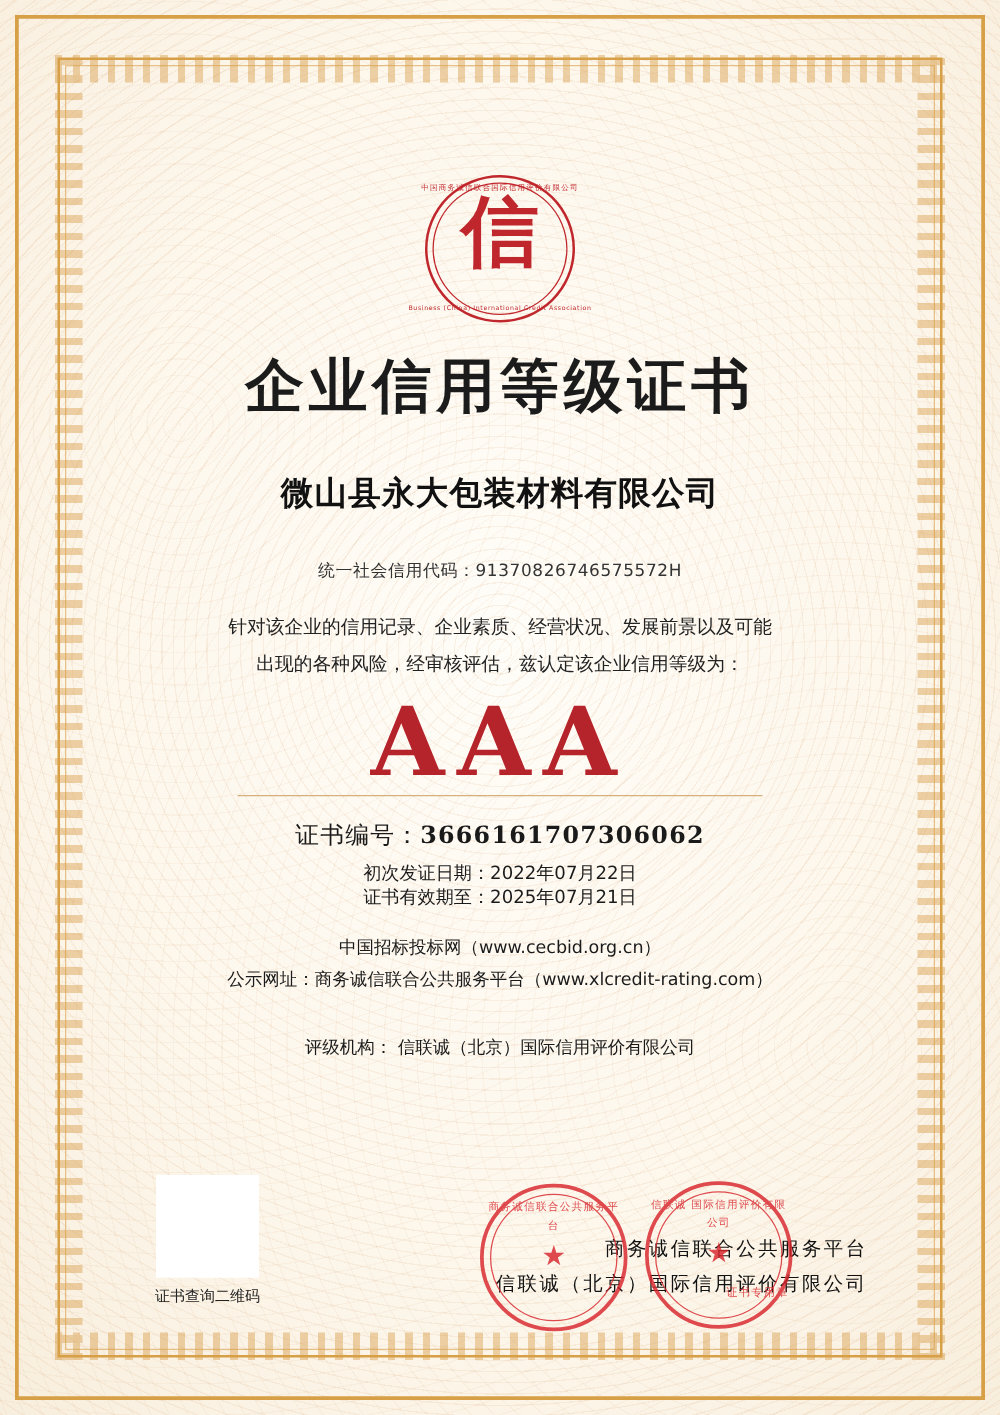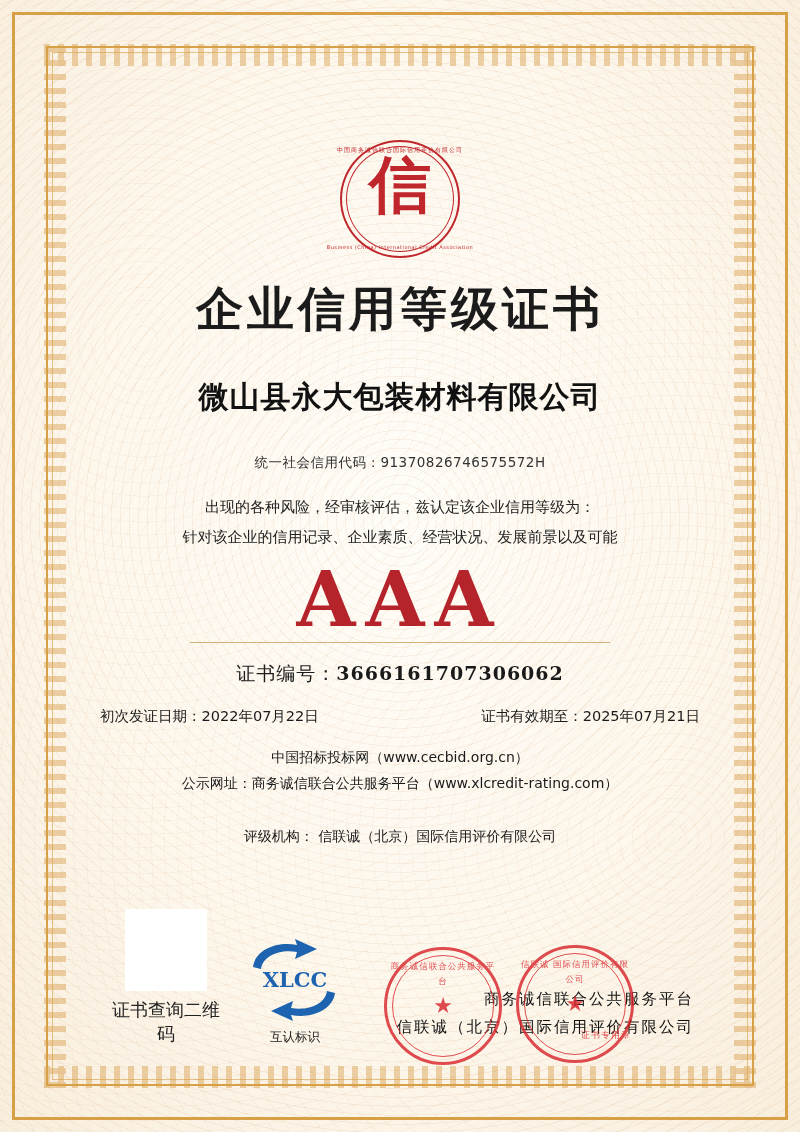--- a/index.html
+++ b/index.html
@@ -85,21 +85,21 @@
 
   .title{
     margin-top:20px;
     font-family:"DejaVu Serif","Liberation Serif",serif;
     font-size:47px;font-weight:bold;color:#1b1b1b;
     letter-spacing:4px;
   }
   .company{
     margin-top:36px;
     font-family:Liberation Mono, monospace;
-    font-size:30px;font-weight:bold;color:#111;
+    font-size:26px;font-weight:bold;color:#111;
     letter-spacing:1px;
   }
   .credit-code{
     margin-top:36px;font-size:13.5px;color:#333;letter-spacing:.5px;
   }
   .statement{
     margin-top:20px;font-size:15px;color:#222;line-height:2;
     width:560px;
   }
   .grade{
@@ -113,43 +113,43 @@
   .grade-rule{
     width:420px;height:0;border-top:1px solid #d6b07a;
     margin-top:2px;
     background:linear-gradient(90deg,rgba(214,176,122,0),#d6b07a,rgba(214,176,122,0));
   }
   .cert-no{
     margin-top:18px;font-size:19px;color:#1a1a1a;letter-spacing:1px;text-align:center;
   }
   .cert-no .num{font-family:"DejaVu Serif","Liberation Serif",serif;font-weight:bold;}
   .dates{
-    margin-top:20px;width:600px;display:flex;justify-content:space-between;
-    font-size:14.5px;color:#1a1a1a;
+    margin-top:8px;width:600px;display:flex;justify-content:flex-end;
+    font-size:14.5px;color:#1a1a1a;flex-direction:column;
   }
   .links{margin-top:18px;font-size:14px;color:#1a1a1a;line-height:1.9;}
   .agency{margin-top:31px;font-size:14px;color:#1a1a1a;}
 
   
   .bottom{
     position:absolute;left:0;right:0;bottom:26px;
     display:flex;align-items:flex-end;justify-content:space-between;
     padding:0 46px;box-sizing:border-box;
   }
   .qr-block{display:flex;flex-direction:column;align-items:center;width:120px;}
   .qr{
     width:78px;height:78px;
     background-color:#fff;
     background-image:
       repeating-linear-gradient(0deg,#111 0 3px,#fff 3px 6px),
       repeating-linear-gradient(90deg,#111 0 3px,rgba(255,255,255,0) 3px 6px);
     background-blend-mode:screen;
     border:2px solid #fff;
   }
-  .qr-label{margin-top:7px;font-size:18px;color:#222;}
+  .qr-label{margin-top:7px;font-size:12px;color:#222;}
   .xlcc-block{display:flex;flex-direction:column;align-items:center;width:130px;margin-bottom:0;}
   .xlcc-label{margin-top:6px;font-size:12.5px;color:#222;}
   .sign-block{
     position:relative;width:330px;text-align:right;
     font-size:15.5px;color:#111;line-height:1.85;
     padding-bottom:4px;
   }
   .sign-line{letter-spacing:2px;}
   .seal{
     position:absolute;width:112px;height:112px;border-radius:50%;
@@ -194,22 +194,22 @@
 
     <div class="title">企业信用等级证书</div>
 
     <div class="company">微山县永大包装材料有限公司</div>
 
     <div class="credit-code">
       <span>统一社会信用代码：</span><span>91370826746575572H</span>
     </div>
 
     <div class="statement">
+      <div>针对该企业的信用记录、企业素质、经营状况、发展前景以及可能</div>
       <div>出现的各种风险，经审核评估，兹认定该企业信用等级为：</div>
-      <div>针对该企业的信用记录、企业素质、经营状况、发展前景以及可能</div>
     </div>
 
     <div class="grade">AAA</div>
     <div class="grade-rule"></div>
 
     <div class="cert-no">
       <span>证书编号：</span><span class="num">3666161707306062</span>
     </div>
 
     <div class="dates">
@@ -233,28 +233,20 @@
       <span>信联诚（北京）国际信用评价有限公司</span>
     </div>
 
     <div class="bottom">
 
       <div class="qr-block">
         <div class="qr"></div>
         <div class="qr-label">证书查询二维码</div>
       </div>
 
-      <div class="xlcc-block">
-        <svg width="120" height="86" viewBox="0 0 120 86">
-          <path d="M18 30 C20 14 40 4 62 8 L60 2 L82 12 L60 22 L62 15 C44 12 28 19 26 32 Z" fill="#1d63b0"></path>
-          <path d="M100 56 C98 72 78 82 56 78 L58 84 L36 74 L58 64 L56 71 C74 74 90 67 92 54 Z" fill="#1d63b0"></path>
-          <text x="60" y="50" text-anchor="middle" font-family="DejaVu Serif, serif" font-size="21" font-weight="bold" fill="#1d63b0">XLCC</text>
-        </svg>
-        <div class="xlcc-label">互认标识</div>
-      </div>
 
       <div class="sign-block">
         <div class="seal seal1">
           <div class="seal-arc">商务诚信联合公共服务平台</div>
           <div class="seal-star">★</div>
         </div>
         <div class="seal seal2">
           <div class="seal-arc">信联诚 国际信用评价有限公司</div>
           <div class="seal-star">★</div>
           <div class="seal-sub">证书专用章</div>

